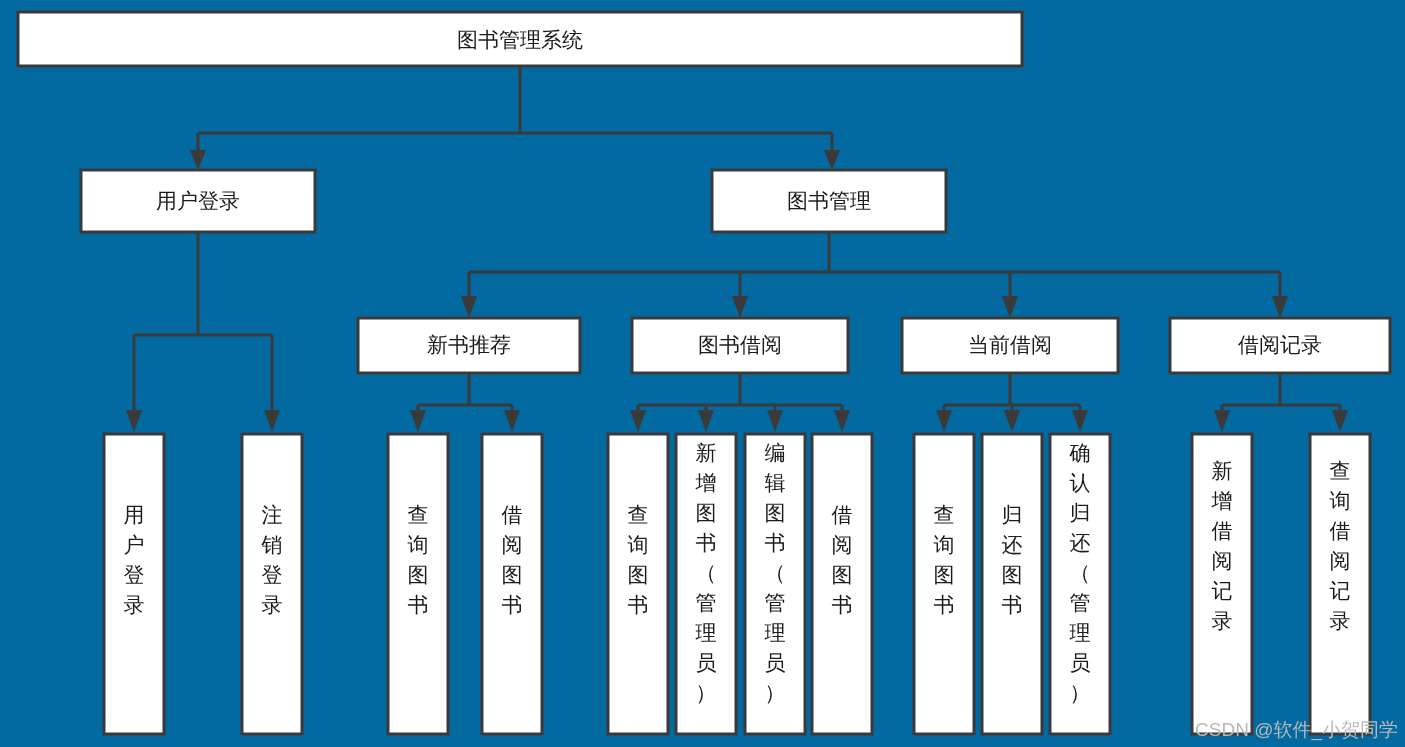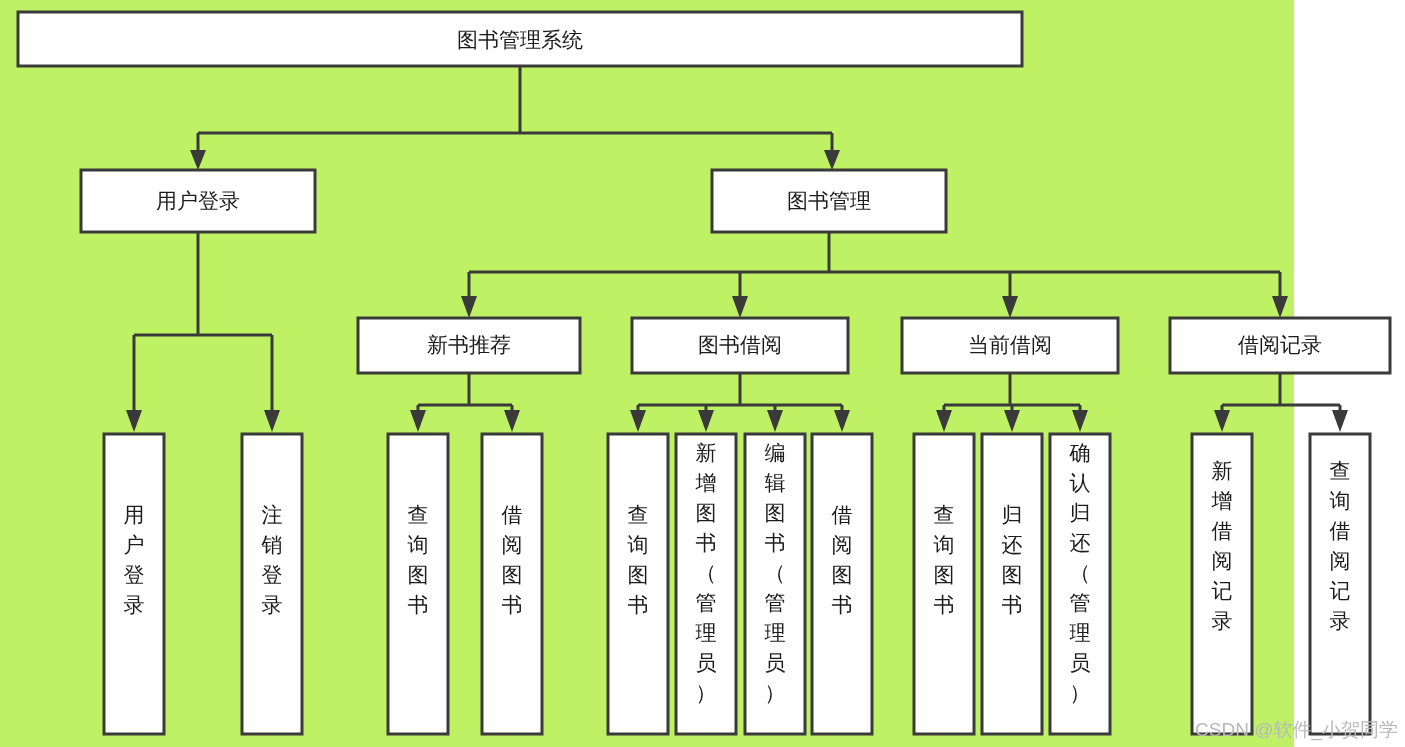--- a/index.html
+++ b/index.html
@@ -9,23 +9,23 @@
   }
   body {
     width: 1405px;
     height: 747px;
     font-family: "Liberation Sans", "DejaVu Sans", sans-serif;
     overflow: hidden;
     position: relative;
   }
   #diagram-root {
     position: relative;
-    width: 1294px;
+    width: 1405px;
     height: 747px;
-    background: #bef264;
+    background: #0369a1;
   }
   svg#tree-svg {
     position: absolute;
     left: 0;
     top: 0;
     width: 1405px;
     height: 747px;
     display: block;
   }
   .node-box {

